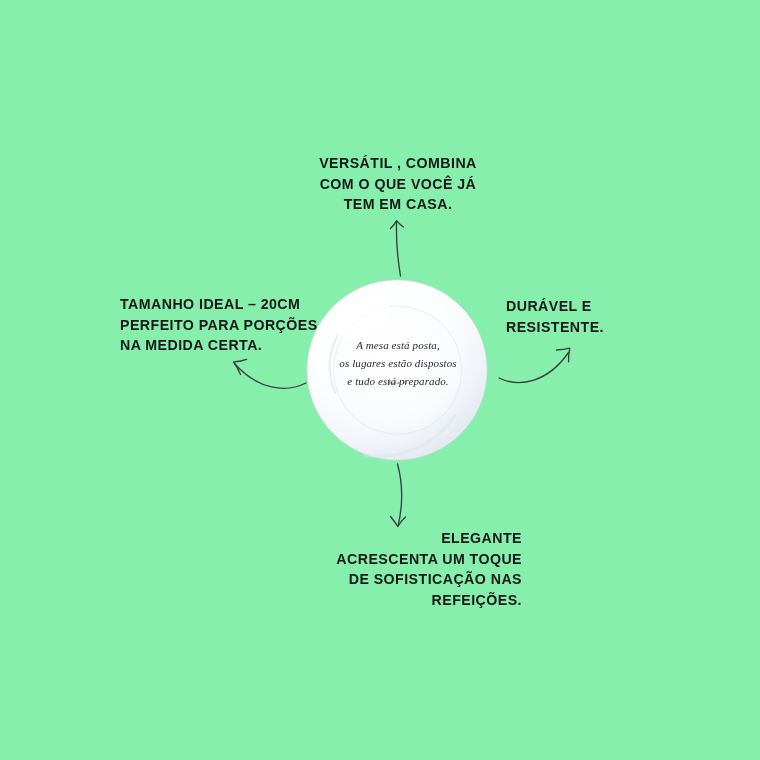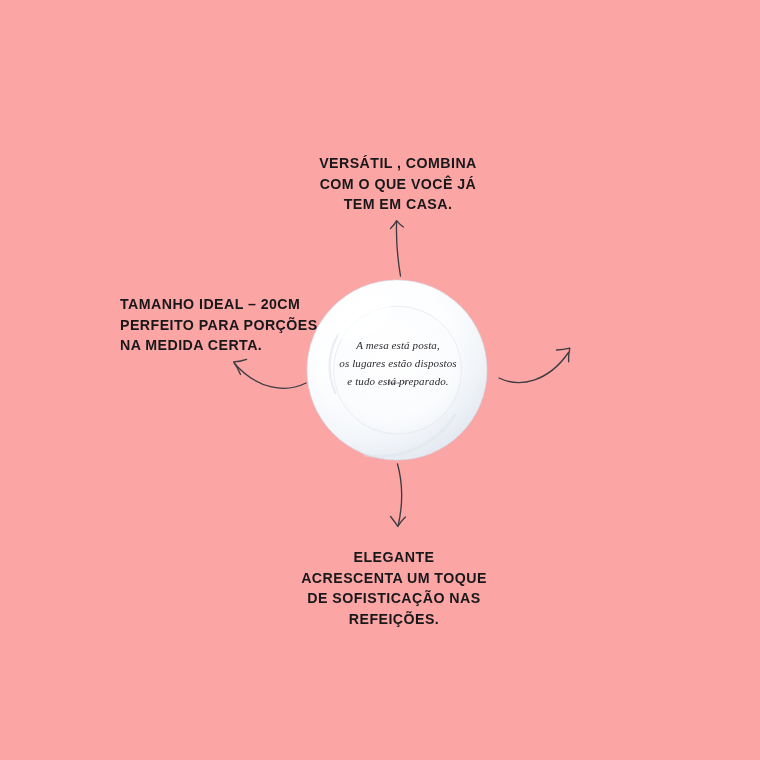--- a/index.html
+++ b/index.html
@@ -5,21 +5,21 @@
 <style>
   html, body {
     margin: 0;
     padding: 0;
     background: #ffffff;
   }
   #canvas {
     position: relative;
     width: 760px;
     height: 760px;
-    background: #fca5a5;
+    background: #86efac;
     overflow: hidden;
     font-family: "Liberation Sans", sans-serif;
     -webkit-font-smoothing: antialiased;
   }
 
   
   .callout {
     position: absolute;
     color: #18181a;
     font-family: "Liberation Sans", sans-serif;
@@ -44,25 +44,24 @@
     width: 212px;
     text-align: left;
   }
   #callout-right {
     left: 506px;
     top: 296px;
     width: 180px;
     text-align: left;
   }
   #callout-bottom {
-    left: 276px;
+    left: 286px;
     top: 528px;
     width: 236px;
-    text-align: center;
-    margin-top: 19px;
+    text-align: right;
   }
 
   
   #plate-wrap {
     position: absolute;
     left: 305px;
     top: 275px;
     width: 186px;
     height: 190px;
   }
@@ -126,20 +125,22 @@
 <div id="canvas">
 
   <p id="callout-top" class="callout">VERSÁTIL , COMBINA
 COM O QUE VOCÊ JÁ
 TEM EM CASA.</p>
 
   <p id="callout-left" class="callout">TAMANHO IDEAL – 20CM
 PERFEITO PARA PORÇÕES
 NA MEDIDA CERTA.</p>
 
+  <p id="callout-right" class="callout">DURÁVEL E
+RESISTENTE.</p>
 
   <p id="callout-bottom" class="callout">ELEGANTE
 ACRESCENTA UM TOQUE
 DE SOFISTICAÇÃO NAS
 REFEIÇÕES.</p>
 
   <svg id="arrow-top" class="arrow-svg" viewBox="0 0 66 64">
     <path class="arrow-stroke" d="M32.5 62 C 29.5 44, 28.0 24, 28.6 7.5"></path>
     <path class="arrow-stroke" d="M22.5 14.5 C 25.2 12.0, 27.2 9.2, 28.6 6.6 C 30.6 9.0, 32.8 11.2, 35.4 13.0"></path>
   </svg>

